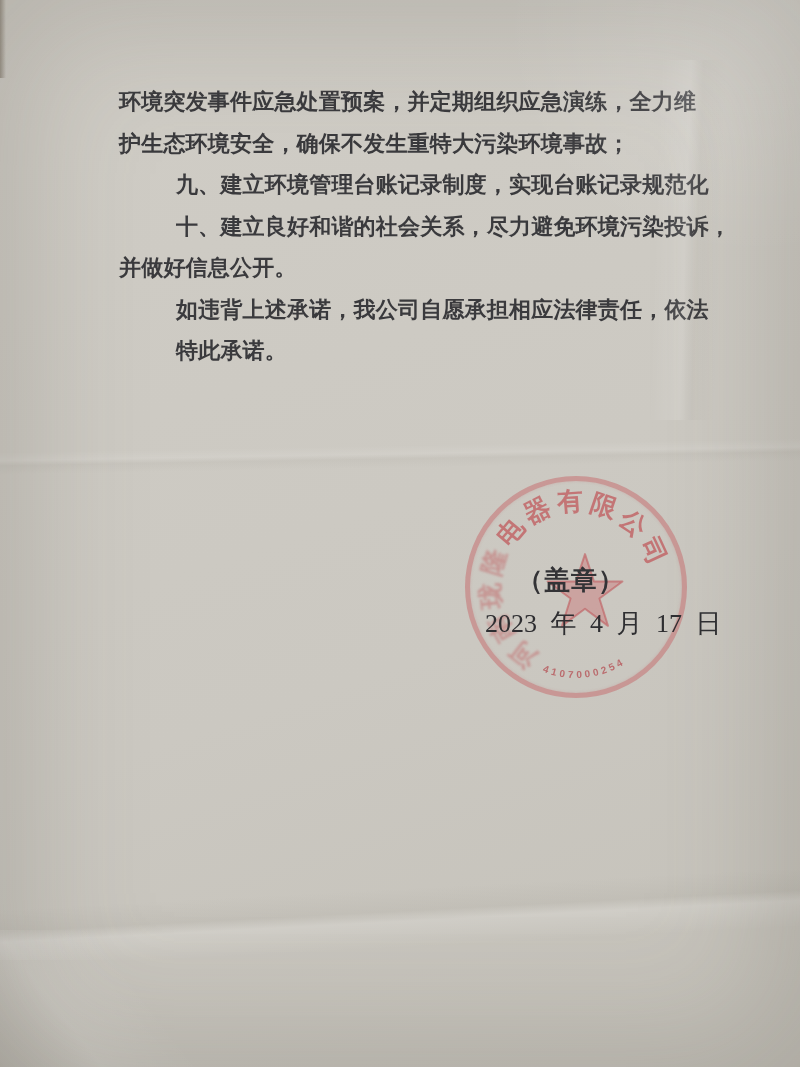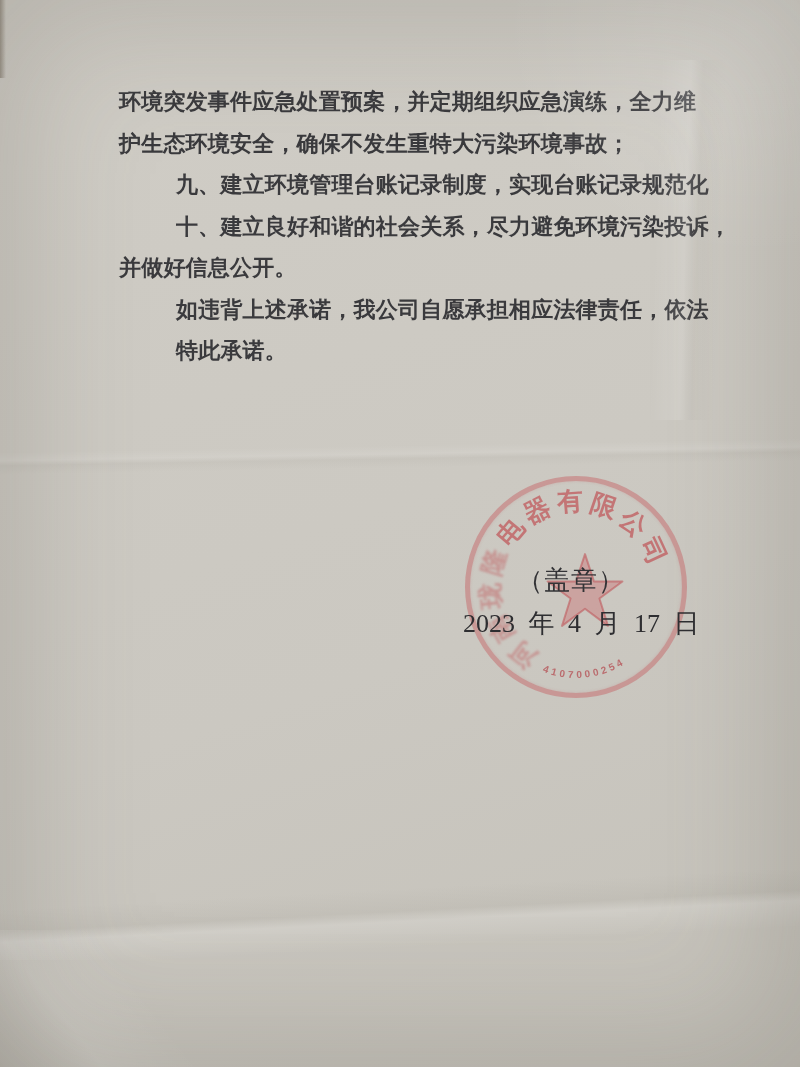--- a/index.html
+++ b/index.html
@@ -57,25 +57,25 @@
   .doc-line {
     height: 41.5px;
     line-height: 41.5px;
     white-space: nowrap;
   }
   .doc-line.indent { padding-left: 57px; }
 
   
   .seal-caption {
     position: absolute; left: 517px; top: 563px;
-    font-size: 26px; font-weight: 400; color: #333336;
+    font-size: 26px; font-weight: 700; color: #333336;
     letter-spacing: 1px; white-space: nowrap; z-index: 5;
   }
   .date-text {
-    position: absolute; left: 463px; top: 606px;
+    position: absolute; left: 485px; top: 606px;
     font-family: "Liberation Serif", serif;
     font-size: 26px; color: #2e2e31;
     word-spacing: 7px; white-space: nowrap; z-index: 5;
   }
 
   
   .seal {
     position: absolute; left: 465px; top: 476px;
     width: 222px; height: 222px; z-index: 2;
   }

